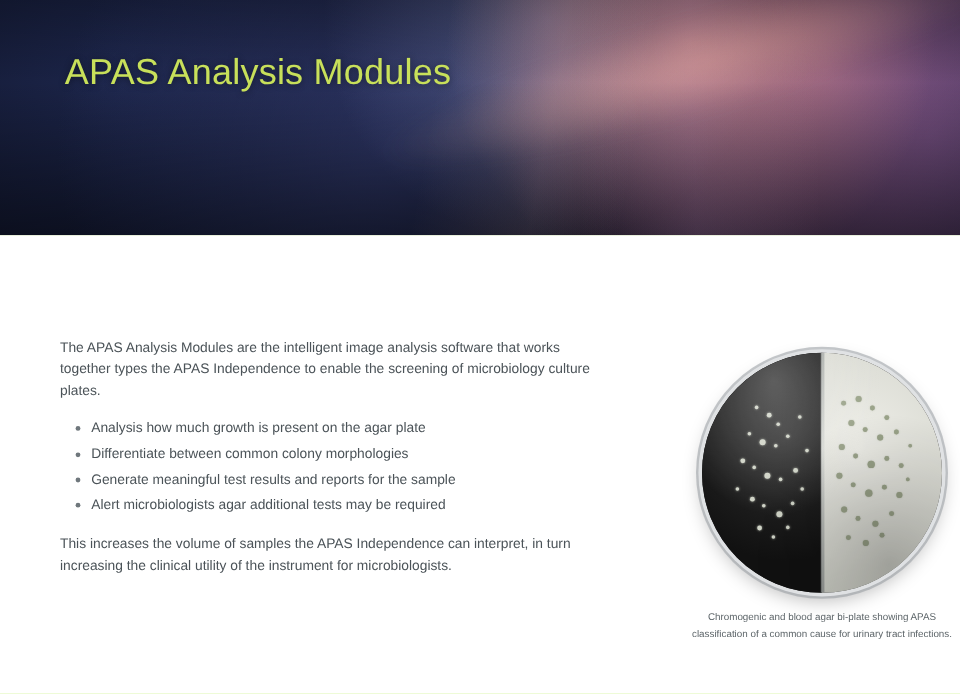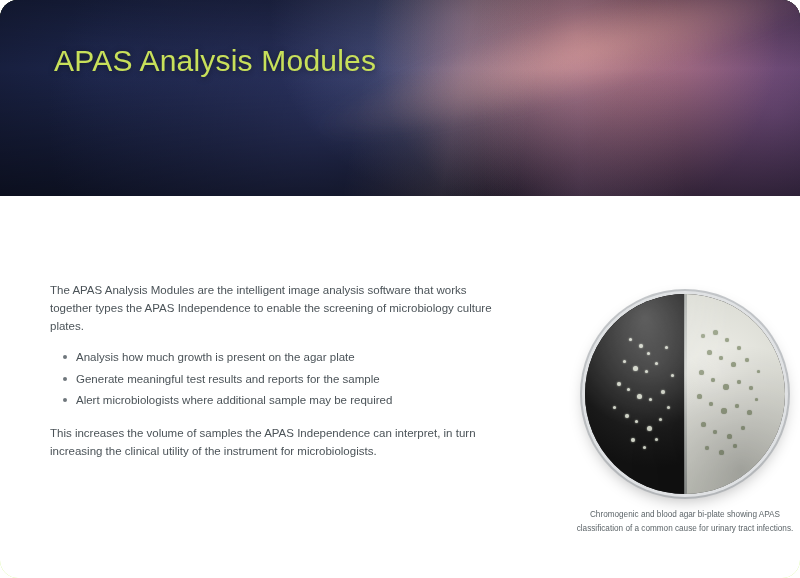--- a/index.html
+++ b/index.html
@@ -11,21 +11,20 @@
     background: #ffffff;
     font-family: "Liberation Sans", sans-serif;
   }
 
   .page {
     position: relative;
     width: 800px;
     height: 578px;
     overflow: hidden;
     background: #bef264;
-    border-radius: 18px;
   }
 
   
   .hero {
     position: relative;
     width: 800px;
     height: 196px;
     overflow: hidden;
     background: #0a0a14;
   }
@@ -197,22 +196,23 @@
     <h1 class="hero-title">APAS Analysis Modules</h1>
   </header>
 
   <main class="content">
 
     <div class="text-col">
       <p class="para">The APAS Analysis Modules are the intelligent image analysis software that works together types the APAS Independence to enable the screening of microbiology culture plates.</p>
 
       <ul class="bullets">
         <li>Analysis how much growth is present on the agar plate</li>
+        <li>Differentiate between common colony morphologies</li>
         <li>Generate meaningful test results and reports for the sample</li>
-        <li>Alert microbiologists where additional sample may be required</li>
+        <li>Alert microbiologists agar additional tests may be required</li>
       </ul>
 
       <p class="para">This increases the volume of samples the APAS Independence can interpret, in turn increasing the clinical utility of the instrument for microbiologists.</p>
     </div>
 
     <figure class="figure">
       <div class="plate-wrap">
         <div class="plate">
           <div class="half-dark"></div>
           <div class="half-light"></div>

